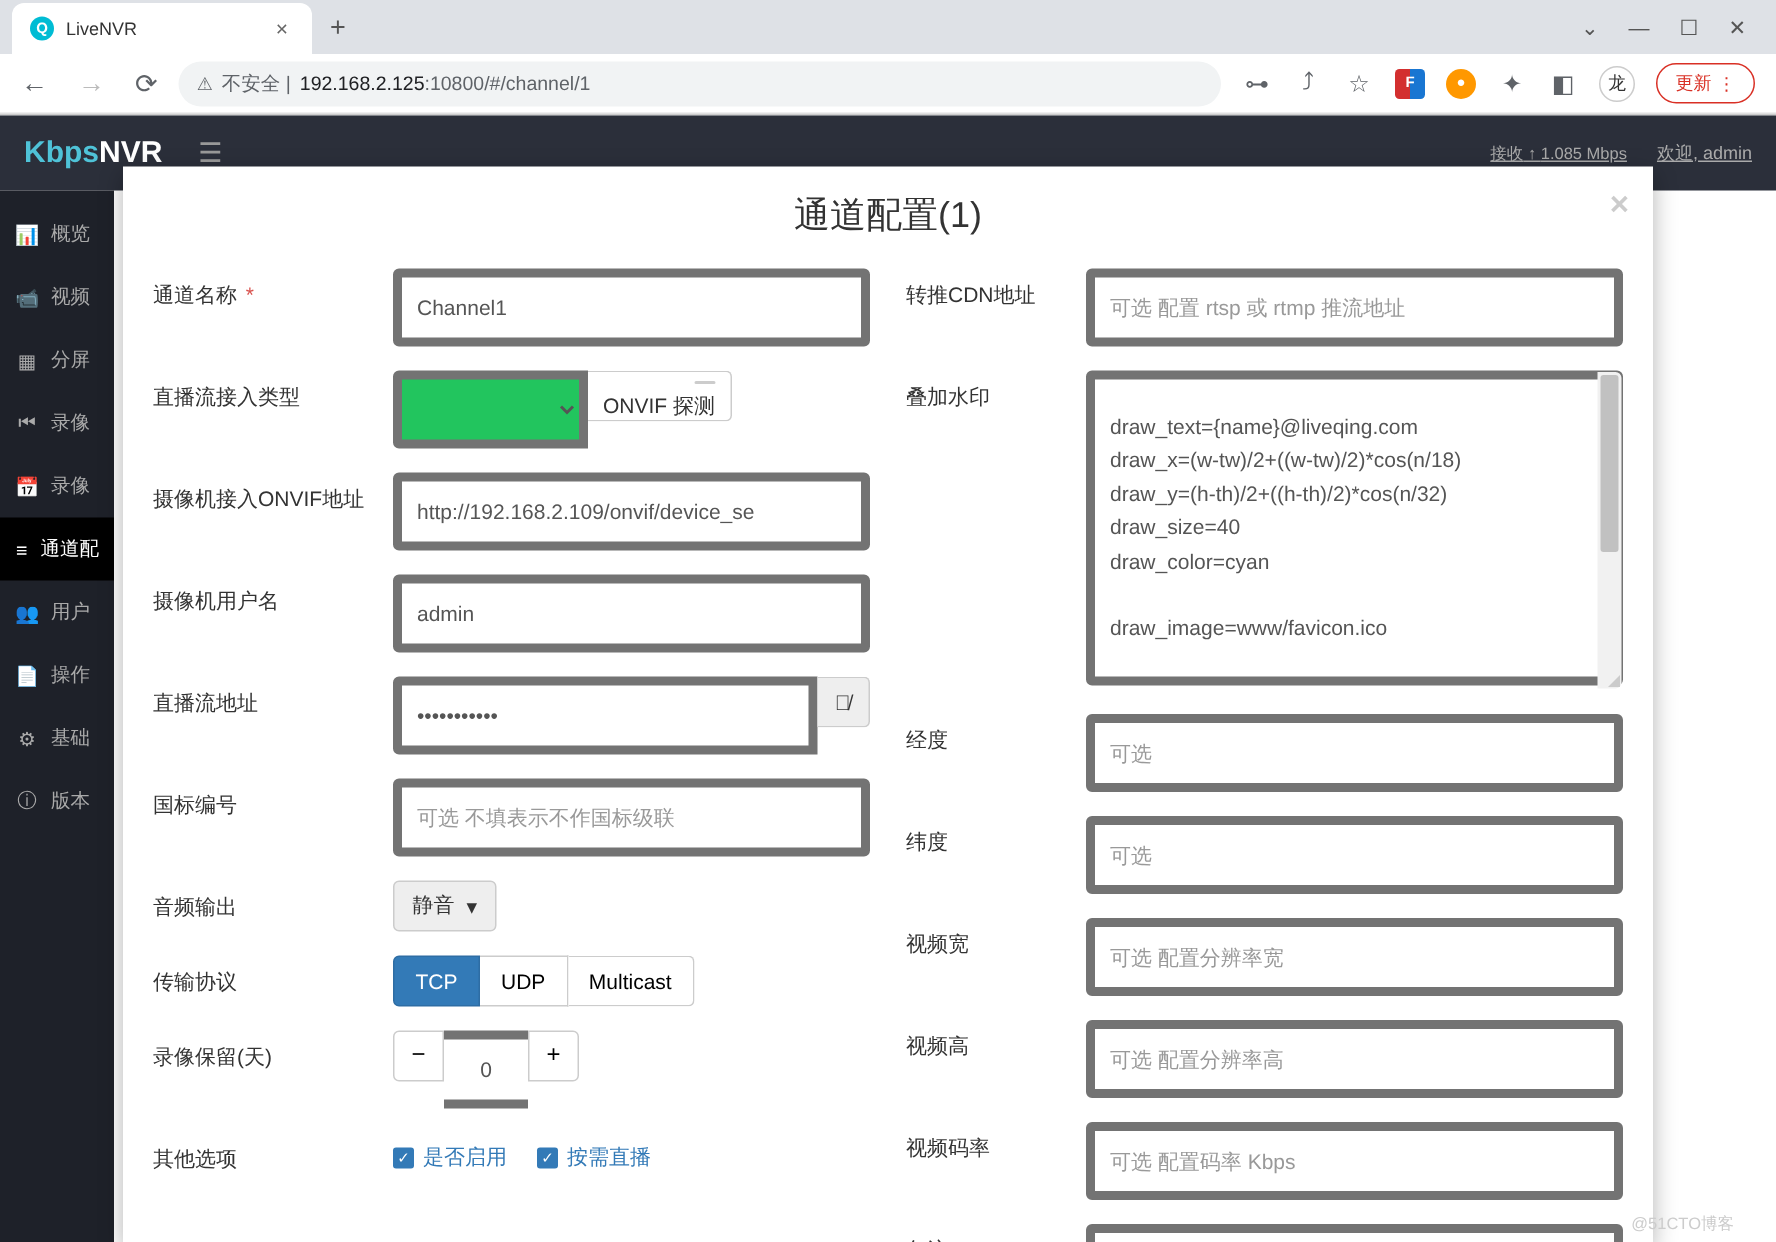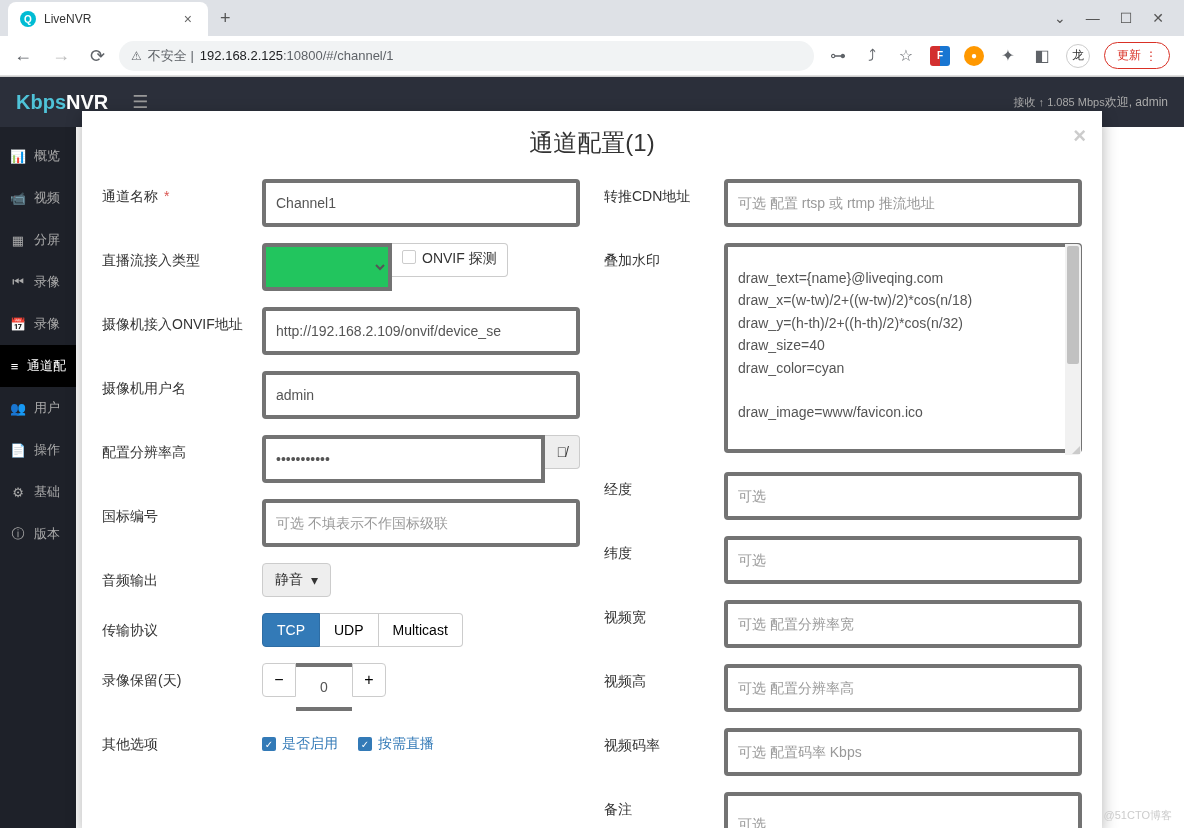--- a/index.html
+++ b/index.html
@@ -29,21 +29,21 @@
     .ext-icon { width: 20px; height: 20px; border-radius: 3px; display: flex; align-items: center; justify-content: center; font-size: 10px; font-weight: bold; color: #fff; }
     .profile-badge { width: 24px; height: 24px; border-radius: 50%; border: 1px solid #ccc; display: flex; align-items: center; justify-content: center; font-size: 12px; }
     .update-btn { border: 1px solid #d93025; color: #d93025; border-radius: 14px; padding: 4px 12px; font-size: 12px; display: flex; align-items: center; gap: 4px; cursor: pointer; }
     
     
     .app-header { background: #2b2f3a; color: #fff; height: 50px; display: flex; align-items: center; padding: 0 16px; }
     .app-logo { font-size: 20px; font-weight: bold; margin-right: 24px; }
     .logo-live { color: #4fc3d8; }
     .logo-nvr { color: #fff; }
     .menu-toggle { font-size: 18px; color: #999; cursor: pointer; }
-    .header-right { margin-left: auto; display: flex; align-items: center; font-size: 12px; color: #aaa; }
+    .header-right { margin-left: auto; display: flex; align-items: center; gap: 20px; font-size: 12px; color: #aaa; text-decoration: underline; }
     .header-stats { display: flex; flex-direction: column; gap: 2px; font-size: 11px; }
     
     
     .app-body { display: flex; position: relative; height: calc(828px - 126px); }
     .sidebar { width: 76px; background: #1e2129; color: #aaa; padding-top: 8px; }
     .sidebar-item { display: flex; align-items: center; padding: 12px 10px; font-size: 13px; cursor: pointer; gap: 8px; white-space: nowrap; overflow: hidden; }
     .sidebar-item.active { background: #000; color: #fff; }
     .sidebar-icon { width: 16px; text-align: center; font-size: 13px; }
     
     
@@ -54,32 +54,32 @@
     .modal-close { position: absolute; right: 16px; top: 12px; font-size: 22px; color: #ccc; cursor: pointer; font-weight: bold; }
     .modal-body { display: flex; padding: 8px 20px 20px; gap: 24px; }
     .form-col { flex: 1; }
     
     .form-row { display: flex; align-items: flex-start; margin-bottom: 16px; }
     .form-label { width: 160px; text-align: left; padding-right: 12px; font-size: 14px; color: #333; line-height: 34px; }
     .form-label .required { color: #d9534f; margin-left: 2px; }
     .form-control { flex: 1; display: flex; align-items: center; gap: 0; }
     
     input[type="text"], input[type="password"], select, textarea {
-      width: 100%; padding: 20px 10px; border: 4px solid #737373; border-radius: 4px;
+      width: 100%; padding: 20px 10px; border: 6px solid #737373; border-radius: 4px;
       font-size: 14px; font-family: inherit; color: #555; height: 34px;
     }
     textarea { height: auto; resize: vertical; }
     input::placeholder, textarea::placeholder { color: #999; }
     select { background: #22c55e; cursor: pointer; }
     
     .input-group { display: flex; width: 100%; }
     .input-group input { border-radius: 4px 0 0 4px; }
     .input-group select { border-radius: 4px 0 0 4px; width: 130px; }
     .input-addon { border: 1px solid #ccc; border-left: none; padding: 6px 12px; background: #eee; border-radius: 0 4px 4px 0; display: flex; align-items: center; height: 34px; cursor: pointer; }
-    .checkbox-addon { border: 1px solid #ccc; border-left: none; padding: 6px 10px; background: #fff; border-radius: 0 4px 4px 0; display: flex; align-items: flex-start; gap: 6px; height: 34px; font-size: 14px; }
+    .checkbox-addon { border: 1px solid #ccc; border-left: none; padding: 6px 10px; background: #fff; border-radius: 0 4px 4px 0; display: flex; align-items: flex-end; gap: 6px; height: 34px; font-size: 14px; flex-direction: column; }
     
     .btn-group { display: flex; }
     .btn-group button { padding: 6px 14px; border: 1px solid #ccc; background: #fff; cursor: pointer; font-size: 14px; height: 34px; }
     .btn-group button:first-child { border-radius: 4px 0 0 4px; }
     .btn-group button:last-child { border-radius: 0 4px 4px 0; }
     .btn-group button:not(:first-child) { border-left: none; }
     .btn-group button.active { background: #337ab7; color: #fff; border-color: #2e6da4; }
     
     .dropdown-btn { border: 1px solid #ccc; background: #eee; padding: 6px 12px; border-radius: 4px; cursor: pointer; font-size: 14px; display: flex; align-items: center; gap: 8px; height: 34px; }
     
@@ -96,21 +96,21 @@
     
     .watermark-text { height: 210px; font-size: 14px; line-height: 1.6; }
     
     .watermark-wrapper { position: relative; width: 100%; }
     .watermark-wrapper textarea { padding-right: 18px; }
     .textarea-scrollbar { position: absolute; right: 1px; top: 1px; bottom: 1px; width: 16px; background: #f1f1f1; border-radius: 0 4px 4px 0; }
     .scrollbar-thumb { position: absolute; left: 2px; right: 2px; top: 2px; height: 56%; background: #c1c1c1; border-radius: 2px; }
     .resize-handle { position: absolute; right: 2px; bottom: 2px; width: 10px; height: 10px; }
     .resize-handle::before { content: ""; position: absolute; right: 0; bottom: 0; width: 0; height: 0; border-left: 8px solid transparent; border-bottom: 8px solid #bbb; opacity: 0.7; }
     
-    .watermark { position: absolute; bottom: 6px; right: 12px; font-size: 11px; color: #ccc; }
+    .watermark { position: absolute; bottom: 6px; right: 28px; font-size: 11px; color: #ccc; }
   </style>
 </head>
 <body>
 
 <div class="browser-chrome">
   <div class="tab-bar">
     <div class="tab">
       <span class="tab-favicon">Q</span>
       <span class="tab-title">LiveNVR</span>
       <span class="tab-close">×</span>
@@ -245,21 +245,21 @@
 
 
           <div class="form-row">
             <label class="form-label">摄像机用户名</label>
             <div class="form-control">
                 <input type="text" value="admin" style="">
               </div>
           </div>
 
           <div class="form-row">
-            <label class="form-label">配置分辨率高</label>
+            <label class="form-label">直播流地址</label>
             <div class="form-control">
               <div class="input-group">
                 <input type="text" value="•••••••••••" style="">
                 <div class="input-addon">
                     <span>👁̸</span>
                   </div>
               </div>
             </div>
           </div>
 

